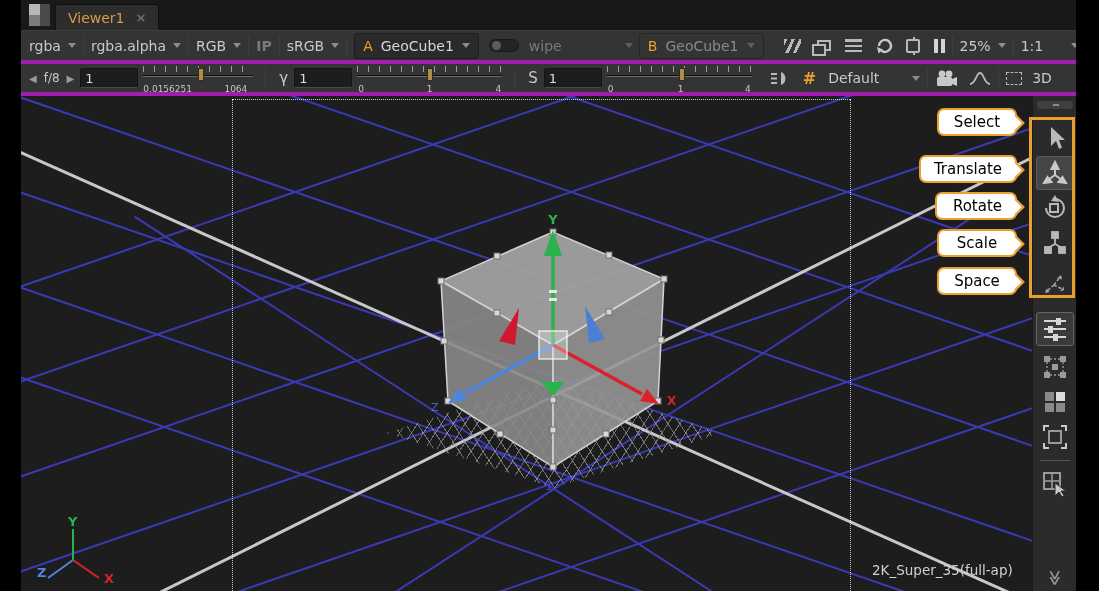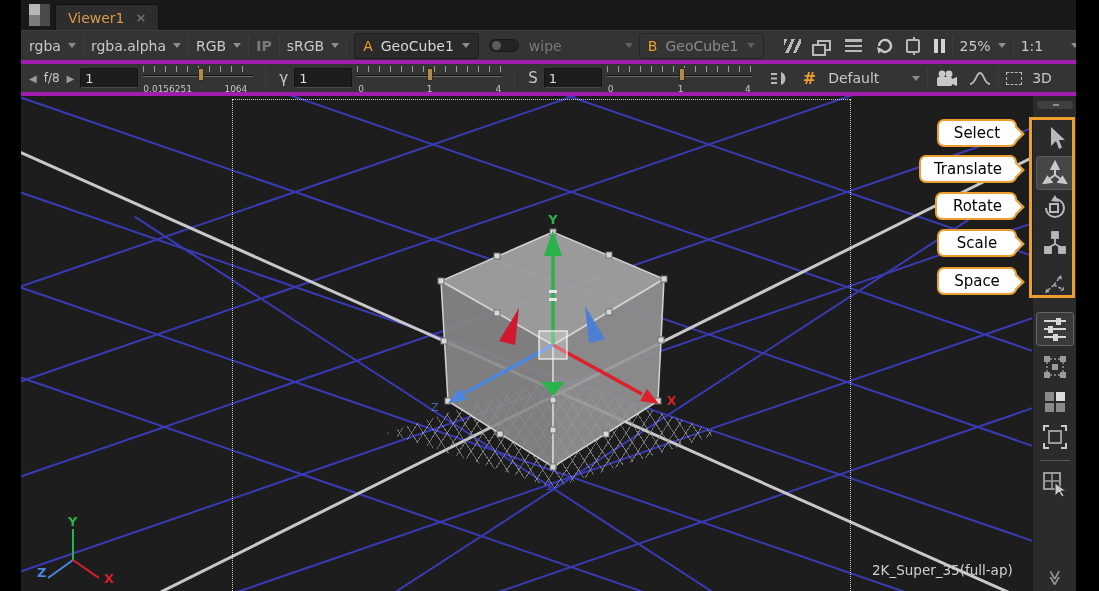--- a/index.html
+++ b/index.html
@@ -431,21 +431,21 @@
         <line x1="11" y1="3" x2="11" y2="19" stroke="#9a9a9a" stroke-width="1.6"></line>
         <line x1="3" y1="11" x2="19" y2="11" stroke="#9a9a9a" stroke-width="1.6"></line>
         <polygon points="14,13 14,26 18,22 21,27 23,25.5 20,21 25,21" fill="#c9c9c9" stroke="#2b2b2b" stroke-width="1"></polygon>
       </svg>
     </div>
     <div class="strip-bottom-chev"><span>≫</span></div>
   </div>
 
   <div class="obox"></div>
 
-  <div class="callout" style="top:119px;text-align:center;">
+  <div class="callout" style="top:108px;text-align:center;">
       <span>Select</span>
     </div>
   <div class="callout" style="top:155px;justify-content:flex-end;">
       <span>Translate</span>
     </div>
   <div class="callout" style="top:192px;padding-left:16px;">
       <span>Rotate</span>
     </div>
   <div class="callout" style="top:229px;">
       <span>Scale</span>

